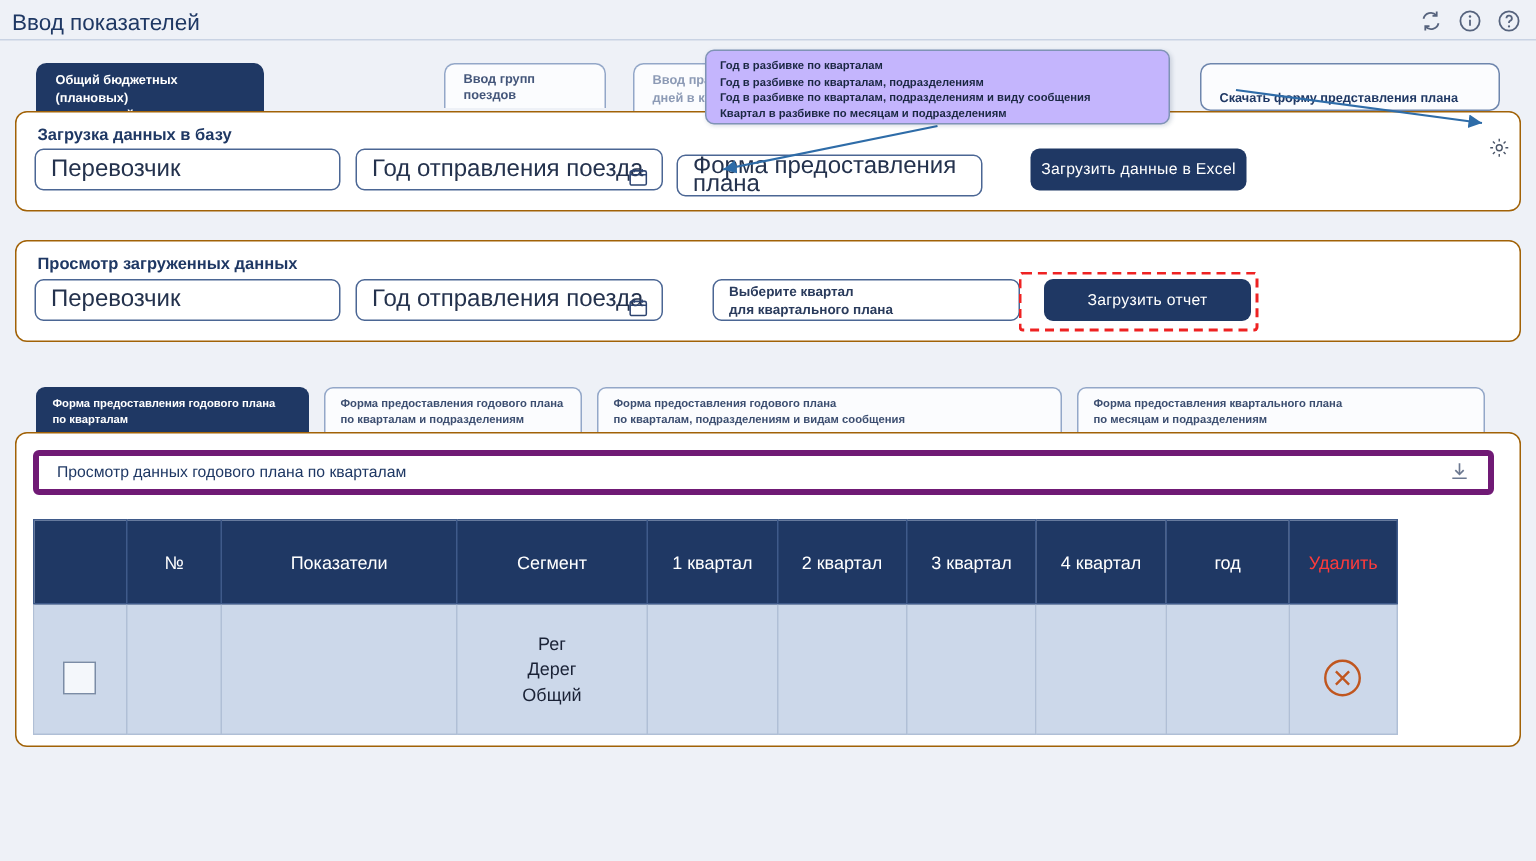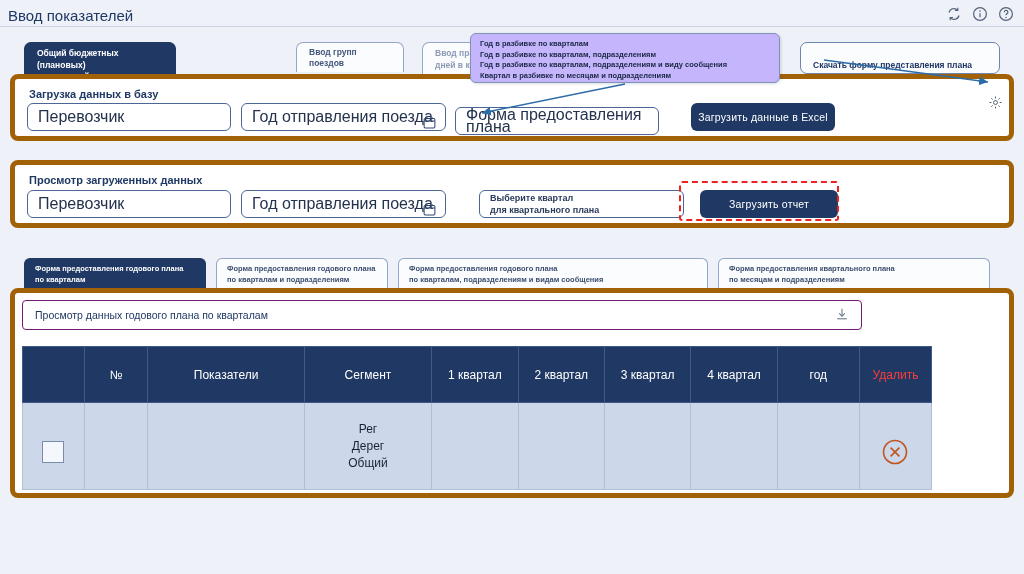--- a/index.html
+++ b/index.html
@@ -56,21 +56,21 @@
     color: #1f3864; border-color:#6e86ad;
     border-radius: 7px;
     border-bottom: 1px solid #6e86ad;
   }
   .mtab.t4 .l2 { font-weight: bold; }
 
   
   .panel {
     position: absolute;
     background: #ffffff;
-    border: 5px solid #a16207;
+    border: 1px solid #a16207;
     border-radius: 8px;
   }
   .panel-title {
     font-size: 11px; font-weight: bold; color: #1f3864;
     padding: 9px 0 0 14px;
   }
   .field {
     position: absolute;
     height: 28px;
     background: #ffffff;
@@ -134,22 +134,22 @@
     color: #3c4e70;
     font-size: 7.5px; font-weight: bold;
     line-height: 10.5px;
     padding: 5px 8px 0 10px;
     white-space: pre-line;
   }
   .ftab.active { background: #1f3864; border-color:#1f3864; color:#ffffff; }
 
   
   .res-head {
-    position: absolute; left: 22px; top: 300px; width: 840px; height: 30px;
-    background: #ffffff; border: 1px solid #701a75; border-radius: 4px;
+    position: absolute; left: 22px; top: 300px; width: 974px; height: 30px;
+    background: #ffffff; border: 4px solid #701a75; border-radius: 4px;
     display: flex; align-items: center;
     padding: 0 12px;
     font-size: 10.5px; color: #1f3864;
   }
   .res-head .dl { margin-left: auto; }
 
   table.grid {
     position: absolute; left: 22px; top: 346px;
     border-collapse: collapse;
     width: 910px;

